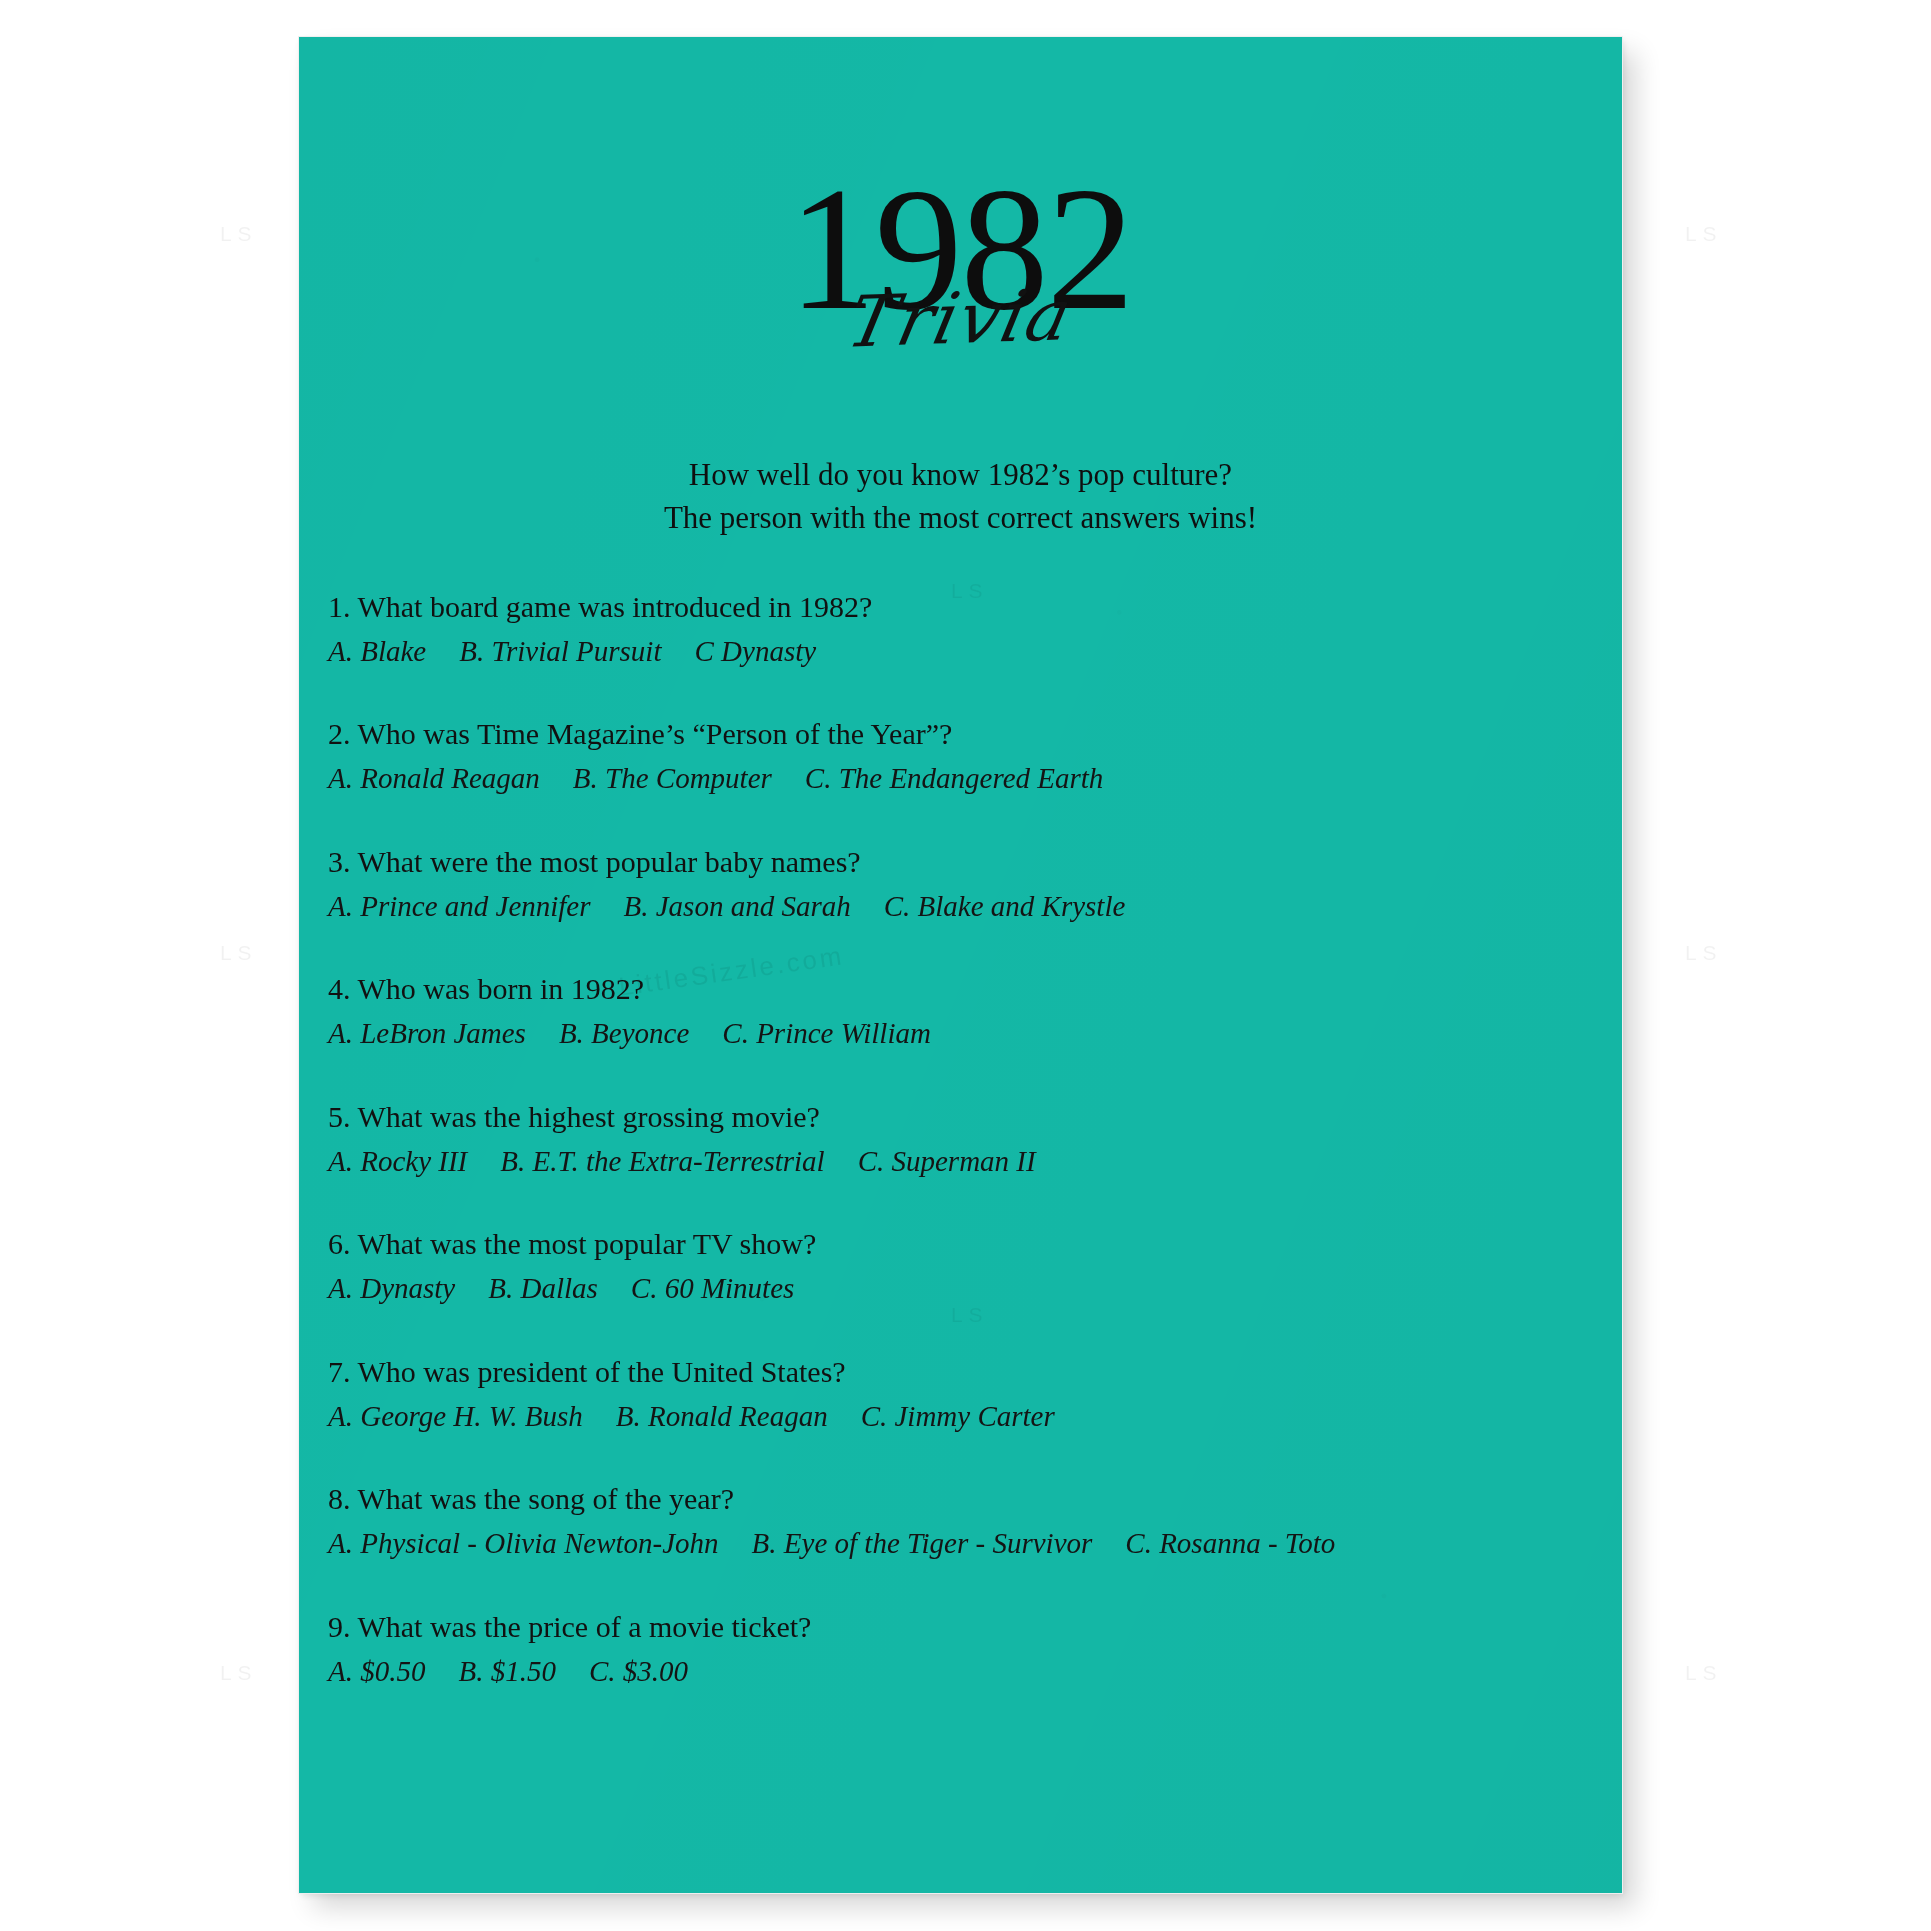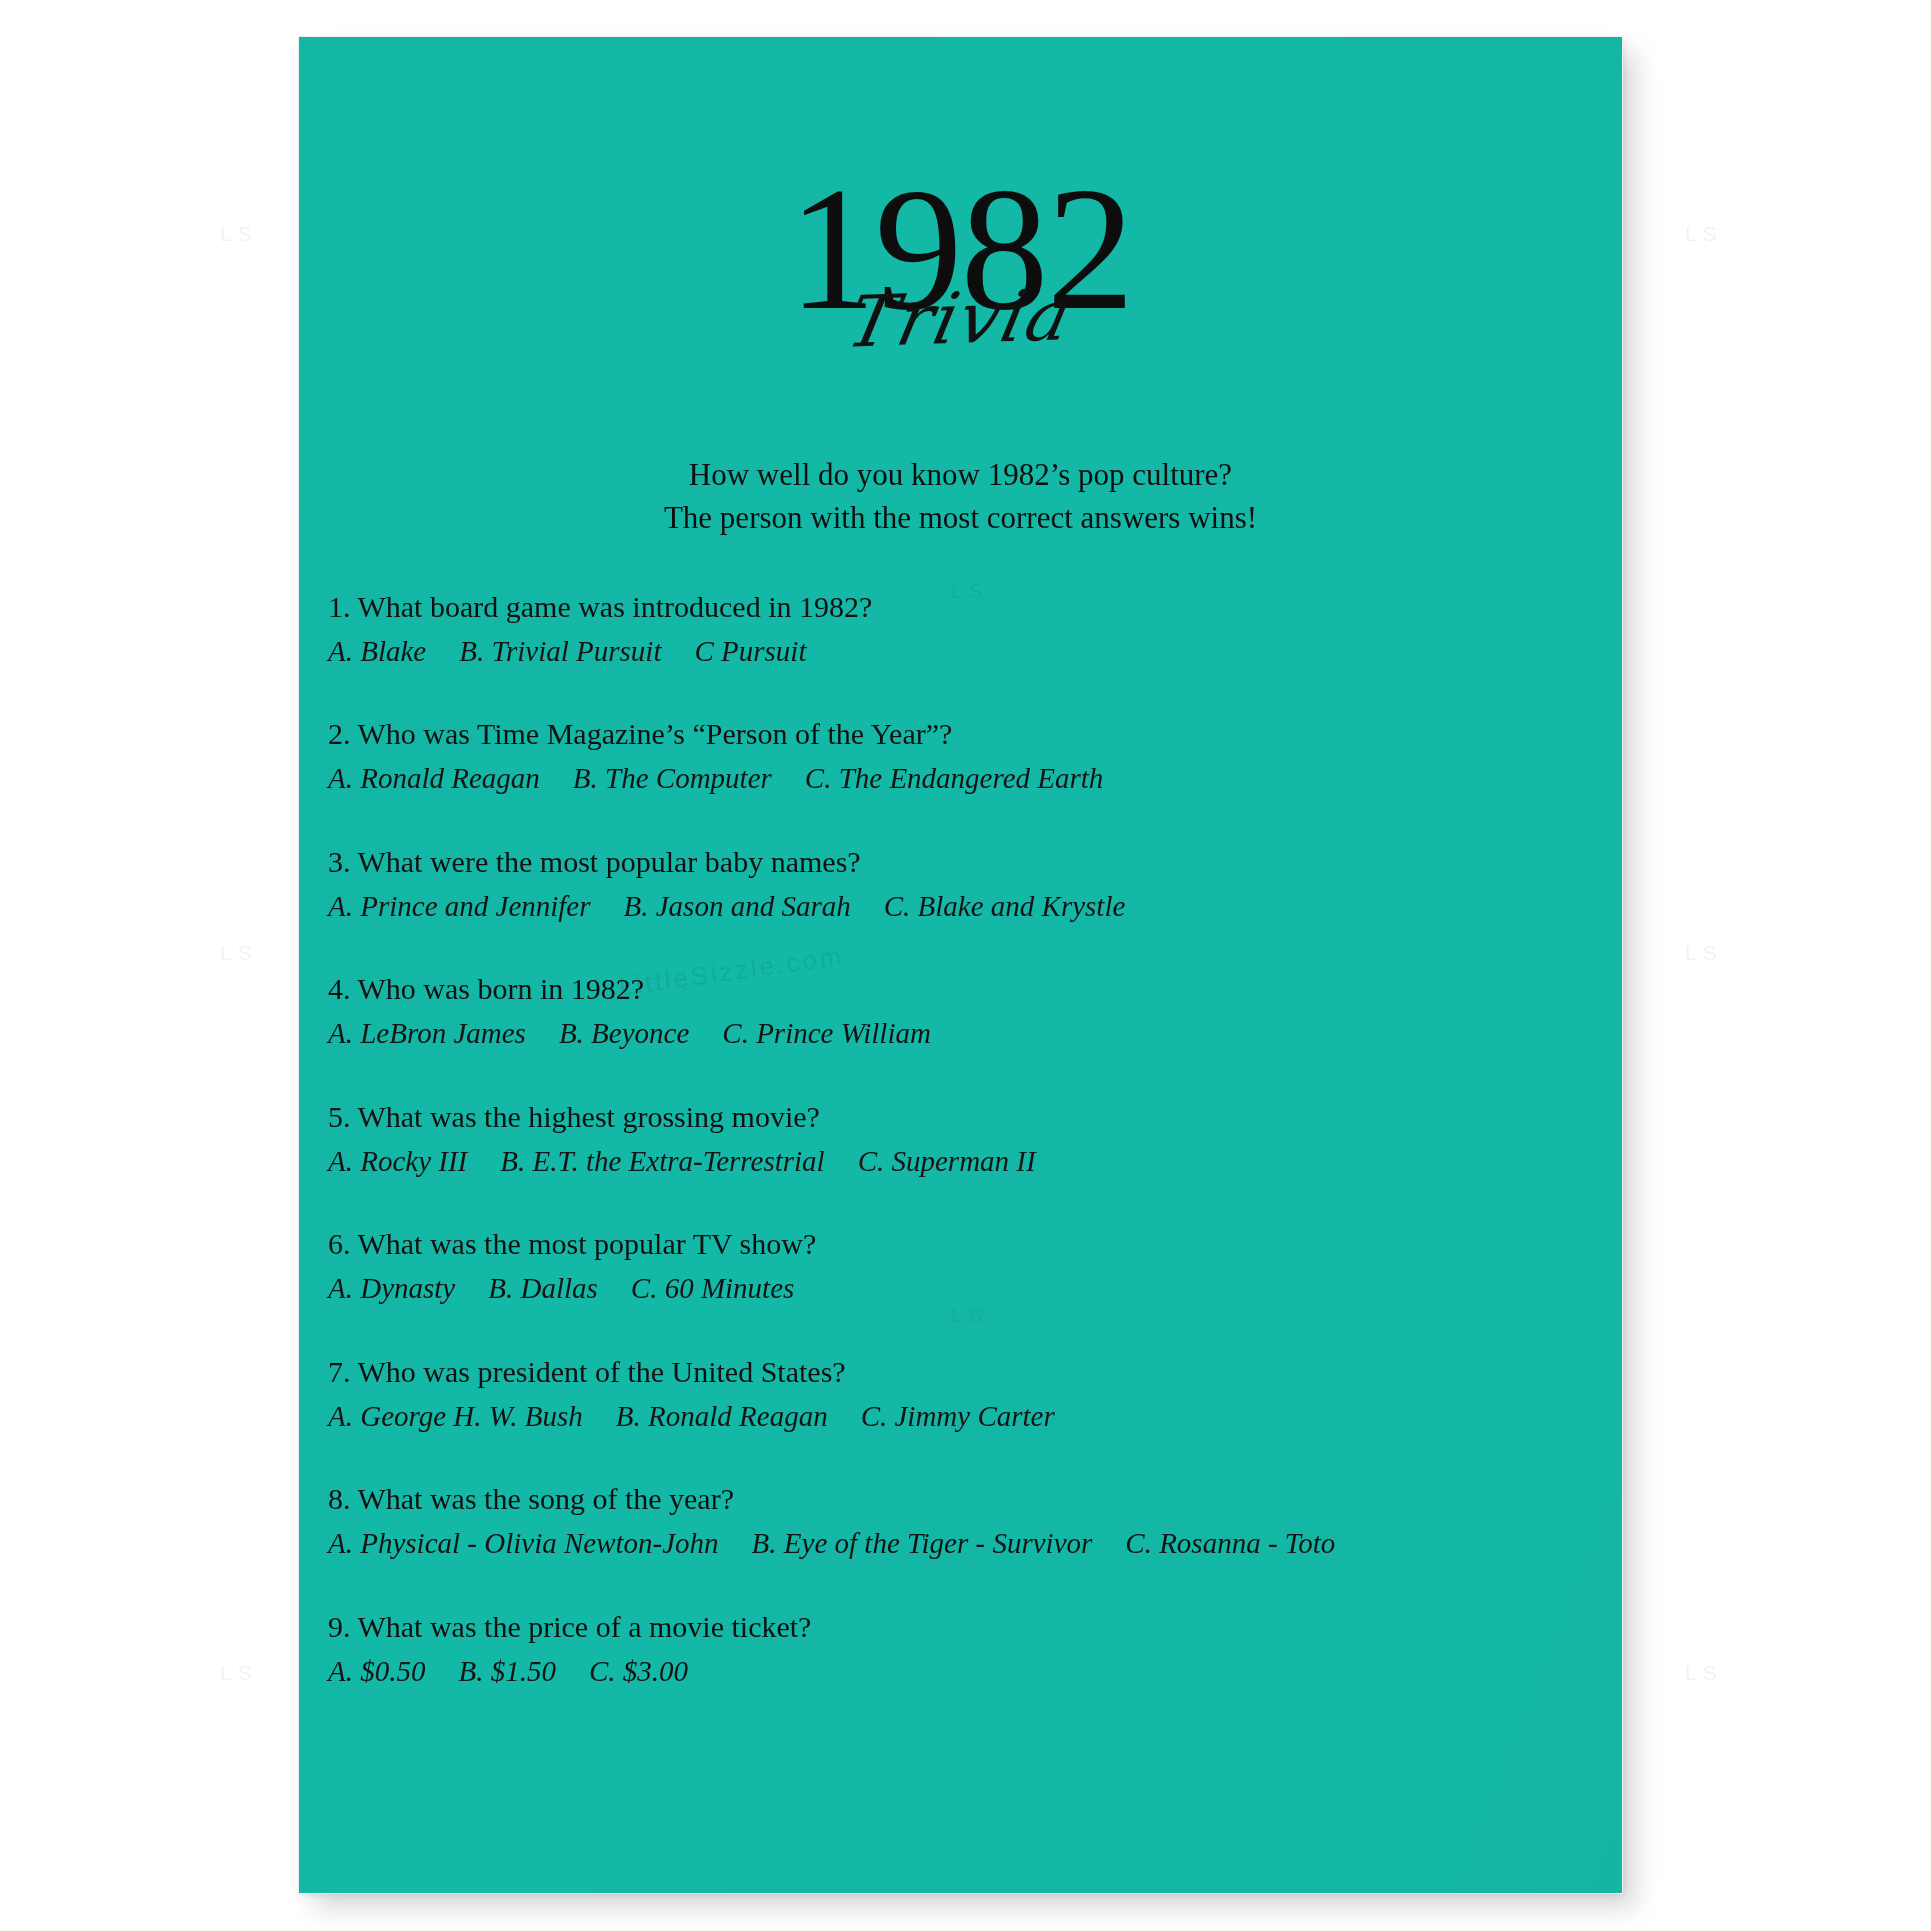--- a/index.html
+++ b/index.html
@@ -172,21 +172,21 @@
       </div>
 
       <div id="intro">
         <div class="line">How well do you know 1982’s pop culture?</div>
         <div class="line">The person with the most correct answers wins!</div>
       </div>
 
       <div id="questions">
           <div class="q-block">
             <div class="q-text">1. What board game was introduced in 1982?</div>
-            <div class="q-answers"><span class="ans">A. Blake</span><span class="ans">B. Trivial Pursuit</span><span class="ans">C Pursuit</span></div>
+            <div class="q-answers"><span class="ans">A. Blake</span><span class="ans">B. Trivial Pursuit</span><span class="ans">C Dynasty</span></div>
           </div>
           <div class="q-block">
             <div class="q-text">2. Who was Time Magazine’s “Person of the Year”?</div>
             <div class="q-answers"><span class="ans">A. Ronald Reagan</span><span class="ans">B. The Computer</span><span class="ans">C. The Endangered Earth</span></div>
           </div>
           <div class="q-block">
             <div class="q-text">3. What were the most popular baby names?</div>
             <div class="q-answers"><span class="ans">A. Prince and Jennifer</span><span class="ans">B. Jason and Sarah</span><span class="ans">C. Blake and Krystle</span></div>
           </div>
           <div class="q-block">

